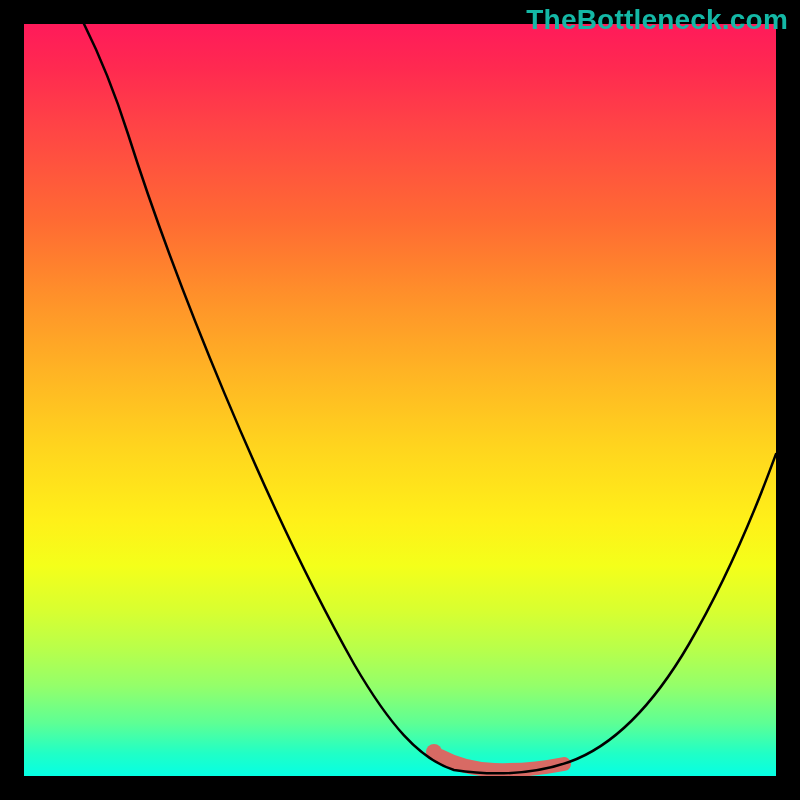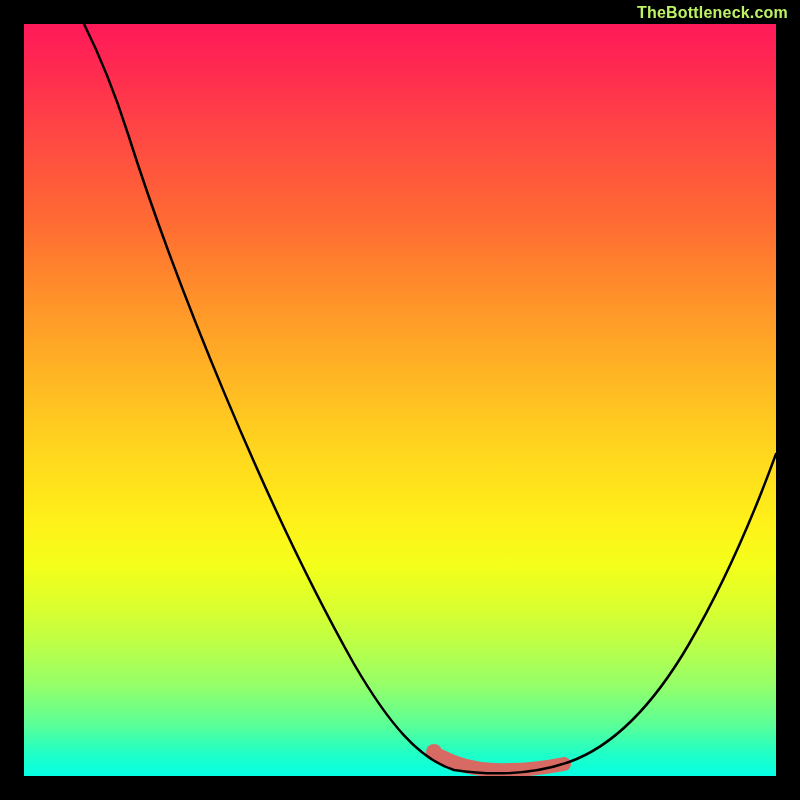--- a/index.html
+++ b/index.html
@@ -10,23 +10,23 @@
     width: 800px;
     height: 800px;
     background: #000;
   }
   
   .watermark {
     position: absolute;
     top: 4px;
     right: 12px;
     font-family: Arial, Helvetica, sans-serif;
-    font-size: 16px;
+    font-size: 28px;
     font-weight: bold;
-    color: #bef264;
+    color: #14b8a6;
     z-index: 10;
     letter-spacing: 0.2px;
   }
   
   .plot-area {
     position: absolute;
     left: 24px;
     top: 24px;
     width: 752px;
     height: 752px;

